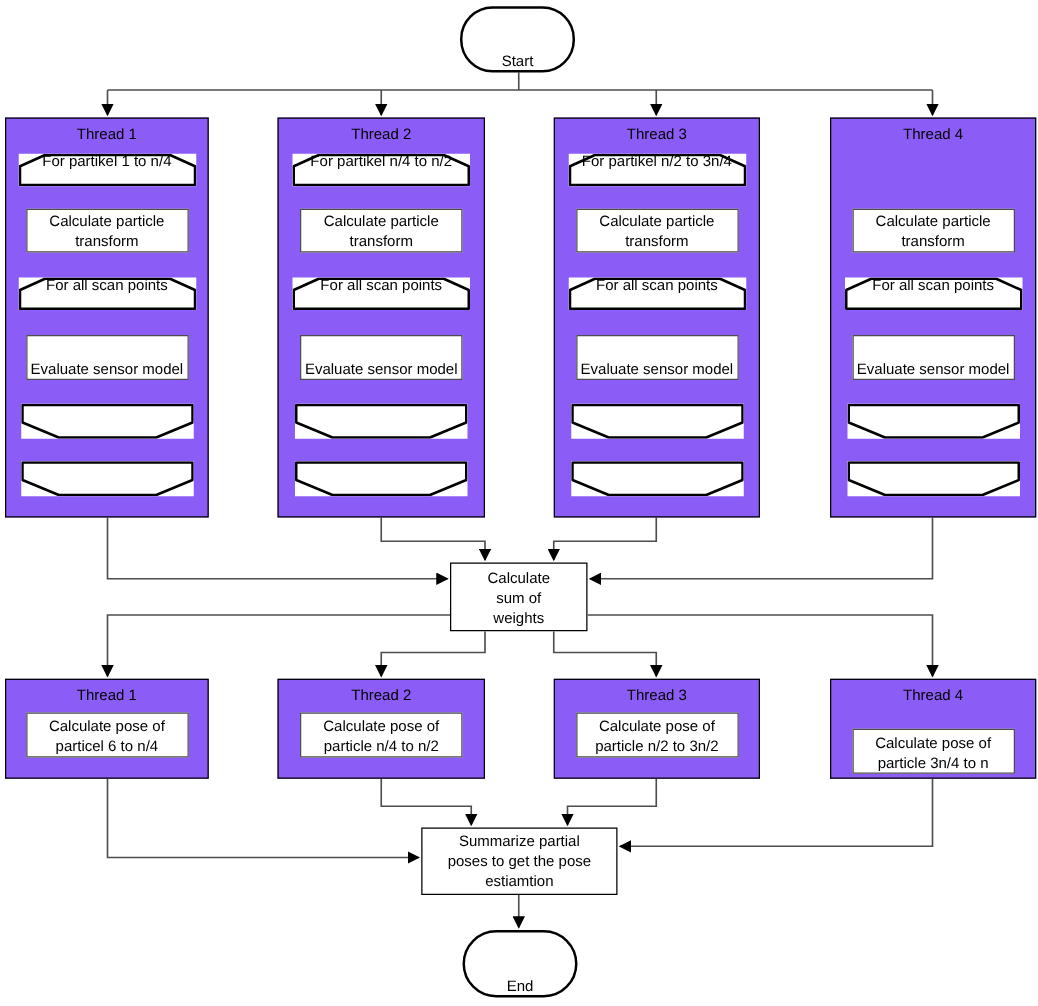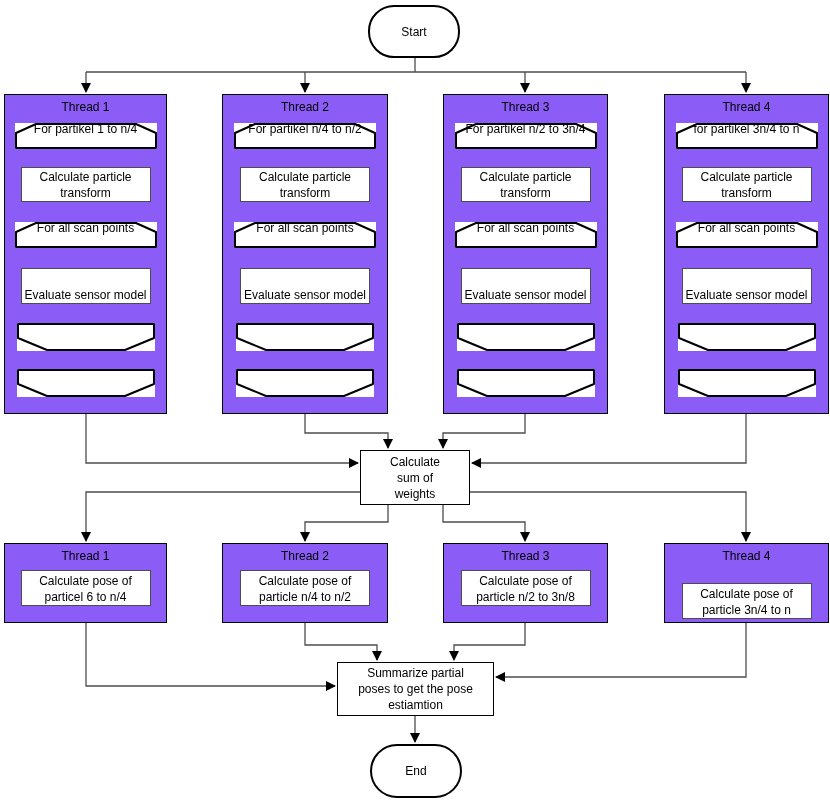--- a/index.html
+++ b/index.html
@@ -4,21 +4,21 @@
 <style>
   html,body{margin:0;padding:0;background:#ffffff;}
   .canvas{
     position:relative;width:830px;height:805px;background:#ffffff;overflow:hidden;
     font-family:"Liberation Sans",sans-serif;font-size:12px;color:#000;
   }
   .wires{position:absolute;left:0;top:0;width:830px;height:805px;pointer-events:none;}
   .node{position:absolute;box-sizing:border-box;background:#fff;}
   .terminal{
     border:2px solid #000;border-radius:26px;
-    display:flex;align-items:center;justify-content:center;text-align:center;
+    display:flex;align-items:flex-end;justify-content:center;text-align:center;
   }
   .procbox{
     border:1.5px solid #000;
     display:flex;align-items:center;justify-content:center;text-align:center;line-height:15px;
     padding:1px 20px;
   }
   .thread{
     position:absolute;box-sizing:border-box;border:1.5px solid #000;background:#8b5cf6;
   }
   .thread-title{
@@ -198,26 +198,20 @@
     </div>
     <div class="inner shape w-le" style="top:274px;">
       <svg class="shape-svg" viewBox="0 0 138 28" preserveAspectRatio="none">
           <polygon points="1,1 137,1 137,15 108,27 30,27 1,15" fill="#fff" stroke="#000" stroke-width="2" stroke-linejoin="round"></polygon>
         </svg>
     </div>
   </div>
 
   <div class="thread" style="left:664px;top:94px;width:165px;height:320px;">
     <div class="thread-title">Thread 4</div>
-    <div class="inner shape w-loop" style="top:28px;">
-      <svg class="shape-svg" viewBox="0 0 142 26" preserveAspectRatio="none">
-          <polygon points="21,1 121,1 141,10 141,25 1,25 1,10" fill="#fff" stroke="#000" stroke-width="2" stroke-linejoin="round"></polygon>
-        </svg>
-      <span class="lbl">for partikel 3n/4 to n</span>
-    </div>
     <div class="inner rect w-proc" style="top:72px;height:35px;">
       <span>Calculate particle transform</span>
     </div>
     <div class="inner shape w-loop" style="top:127px;">
       <svg class="shape-svg" viewBox="0 0 142 26" preserveAspectRatio="none">
           <polygon points="21,1 121,1 141,10 141,25 1,25 1,10" fill="#fff" stroke="#000" stroke-width="2" stroke-linejoin="round"></polygon>
         </svg>
       <span class="lbl">For all scan points</span>
     </div>
     <div class="inner rect w-proc" style="top:173px;height:36px;">
@@ -249,21 +243,21 @@
   <div class="thread" style="left:222px;top:543px;width:166px;height:80px;">
     <div class="thread-title">Thread 2</div>
     <div class="inner rect w-proc" style="top:26px;height:36px;">
       <span>Calculate pose of particle n/4 to n/2</span>
     </div>
   </div>
 
   <div class="thread" style="left:443px;top:543px;width:165px;height:80px;">
     <div class="thread-title">Thread 3</div>
     <div class="inner rect w-proc" style="top:26px;height:36px;">
-      <span>Calculate pose of particle n/2 to 3n/8</span>
+      <span>Calculate pose of particle n/2 to 3n/2</span>
     </div>
   </div>
 
   <div class="thread" style="left:664px;top:543px;width:165px;height:80px;">
     <div class="thread-title">Thread 4</div>
     <div class="inner rect w-proc" style="top:26px;height:36px;margin-top:13px;">
       <span>Calculate pose of particle 3n/4 to n</span>
     </div>
   </div>
 

